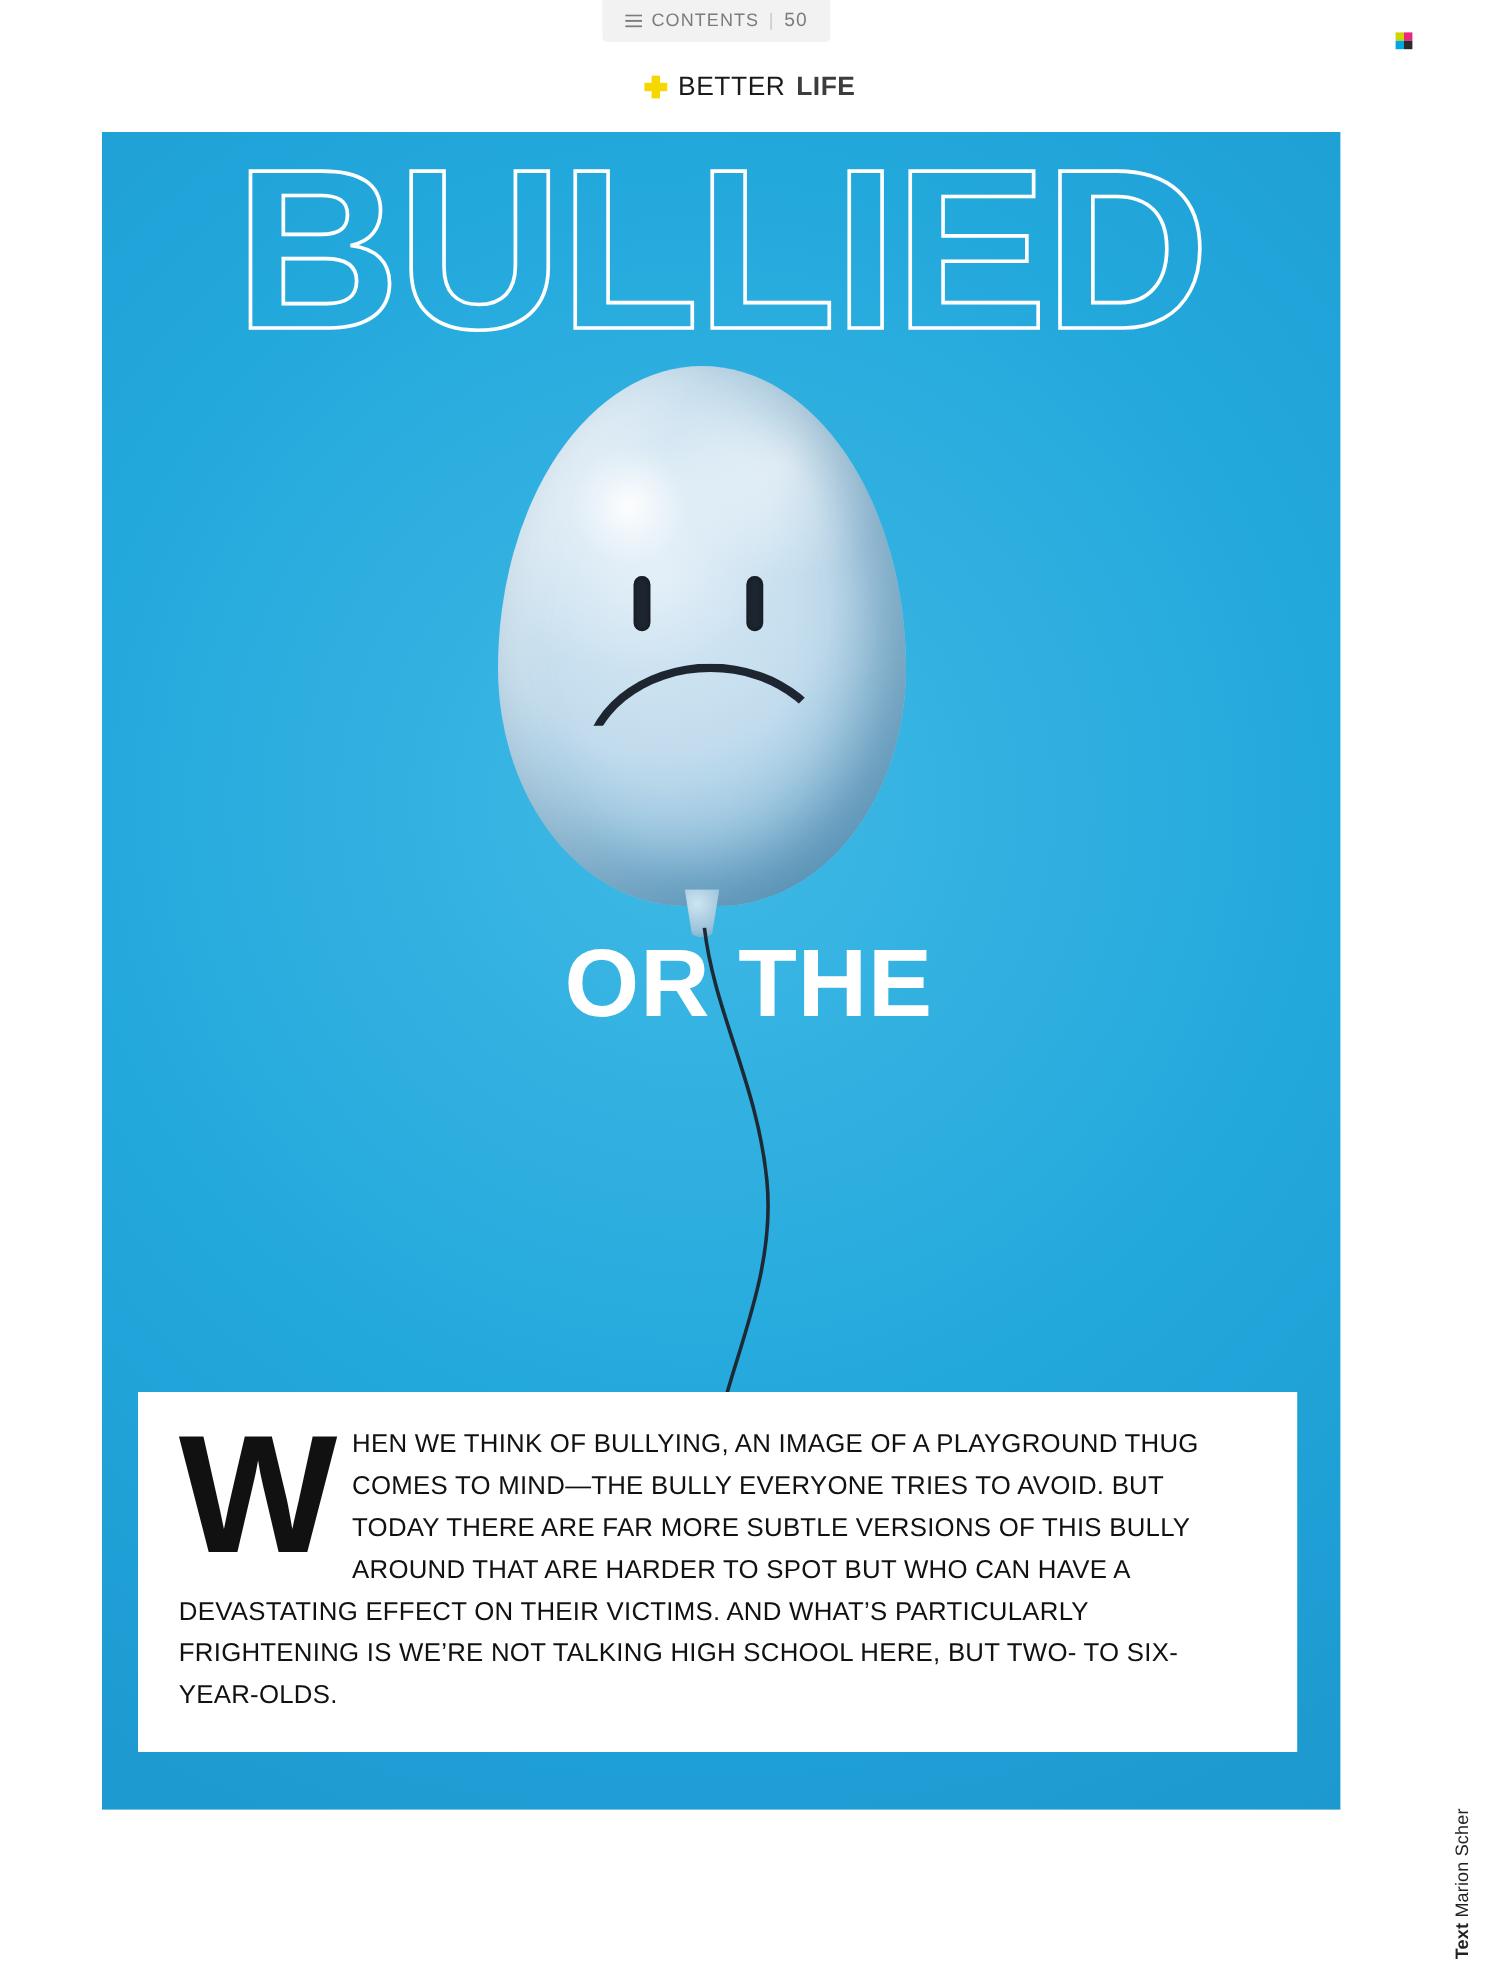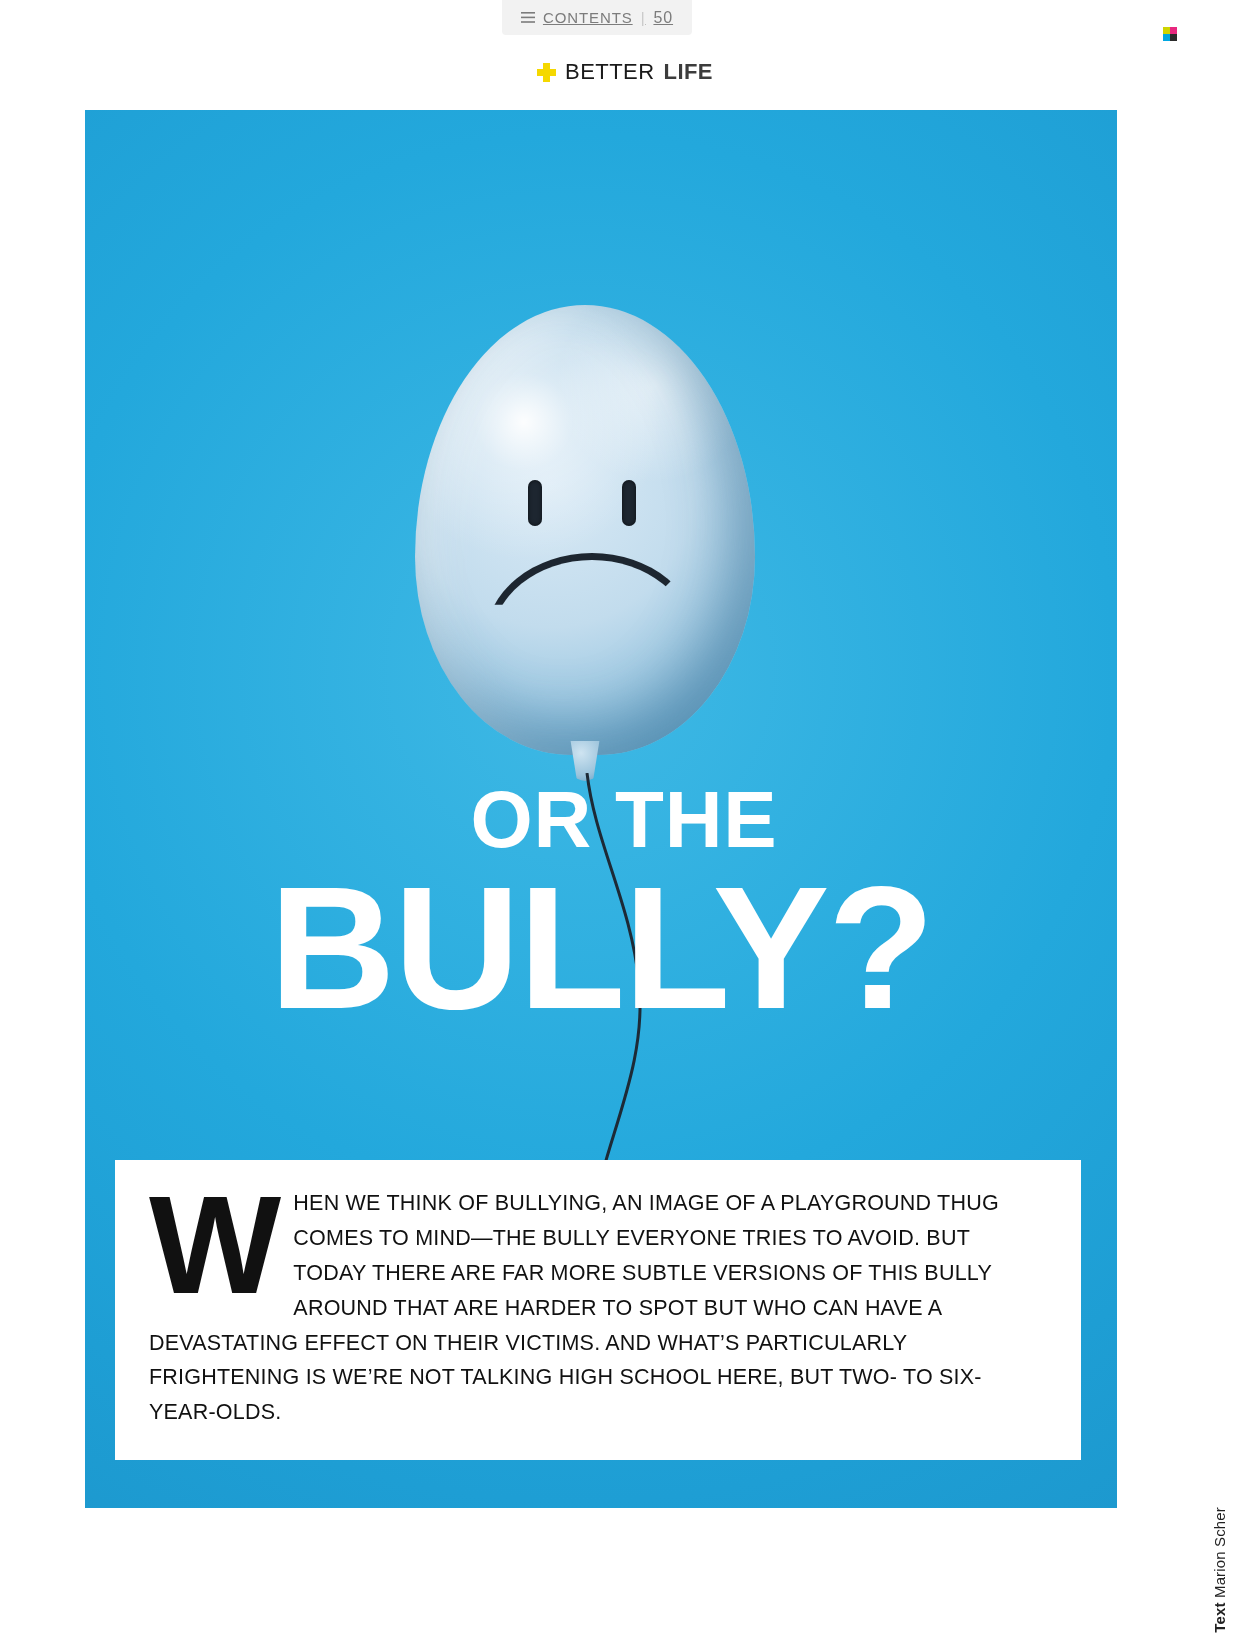--- a/index.html
+++ b/index.html
@@ -24,21 +24,20 @@
     height: 35px;
     background: #f2f2f2;
     border-radius: 0 0 4px 4px;
     display: flex;
     align-items: center;
     justify-content: center;
     gap: 8px;
     color: #7c7c7c;
     font-size: 15px;
     letter-spacing: 0.06em;
-    text-decoration: underline;
   }
   .contents-pill .hamburger {
     font-size: 14px;
     line-height: 1;
     color: #7c7c7c;
   }
   .contents-pill .divider {
     color: #c8c8c8;
     font-weight: 300;
   }
@@ -287,36 +286,36 @@
 </div>
 
 <div class="kicker">
   <span class="plus"></span>
   <span class="k-strong">BETTER</span>
   <span class="k-light">LIFE</span>
 </div>
 
 <div class="feature">
 
+  <div class="headline-outline">BULLIED</div>
 
   <div class="balloon-wrap">
     <div class="balloon">
       <div class="neck"></div>
       <div class="eye left"></div>
       <div class="eye right"></div>
       <div class="mouth"></div>
     </div>
     <svg class="string" viewBox="0 0 220 660" aria-hidden="true">
       <path d="M52 0 C 60 70, 96 130, 104 210 C 112 290, 74 360, 60 430 C 48 492, 66 546, 104 592 C 128 620, 156 636, 176 644" fill="none" stroke="#1d2a36" stroke-width="3"></path>
       <path d="M104 592 C 126 560, 146 532, 160 516" fill="none" stroke="#1d2a36" stroke-width="3"></path>
     </svg>
   </div>
 
   <div class="or-the">OR THE</div>
-  <div class="bully-q">BULLY?</div>
 
   <div class="intro-box">
     <div class="intro-text">
       <span class="dropcap">W</span><span>HEN WE THINK OF BULLYING, AN IMAGE OF A PLAYGROUND THUG COMES TO MIND—THE BULLY EVERYONE TRIES TO AVOID. BUT TODAY THERE ARE FAR MORE SUBTLE VERSIONS OF THIS BULLY AROUND THAT ARE HARDER TO SPOT BUT WHO CAN HAVE A DEVASTATING EFFECT ON THEIR VICTIMS. AND WHAT’S PARTICULARLY FRIGHTENING IS WE’RE NOT TALKING HIGH SCHOOL HERE, BUT TWO- TO SIX-YEAR-OLDS.</span>
     </div>
   </div>
 </div>
 
 <div class="credit">
   <b>Text</b>

